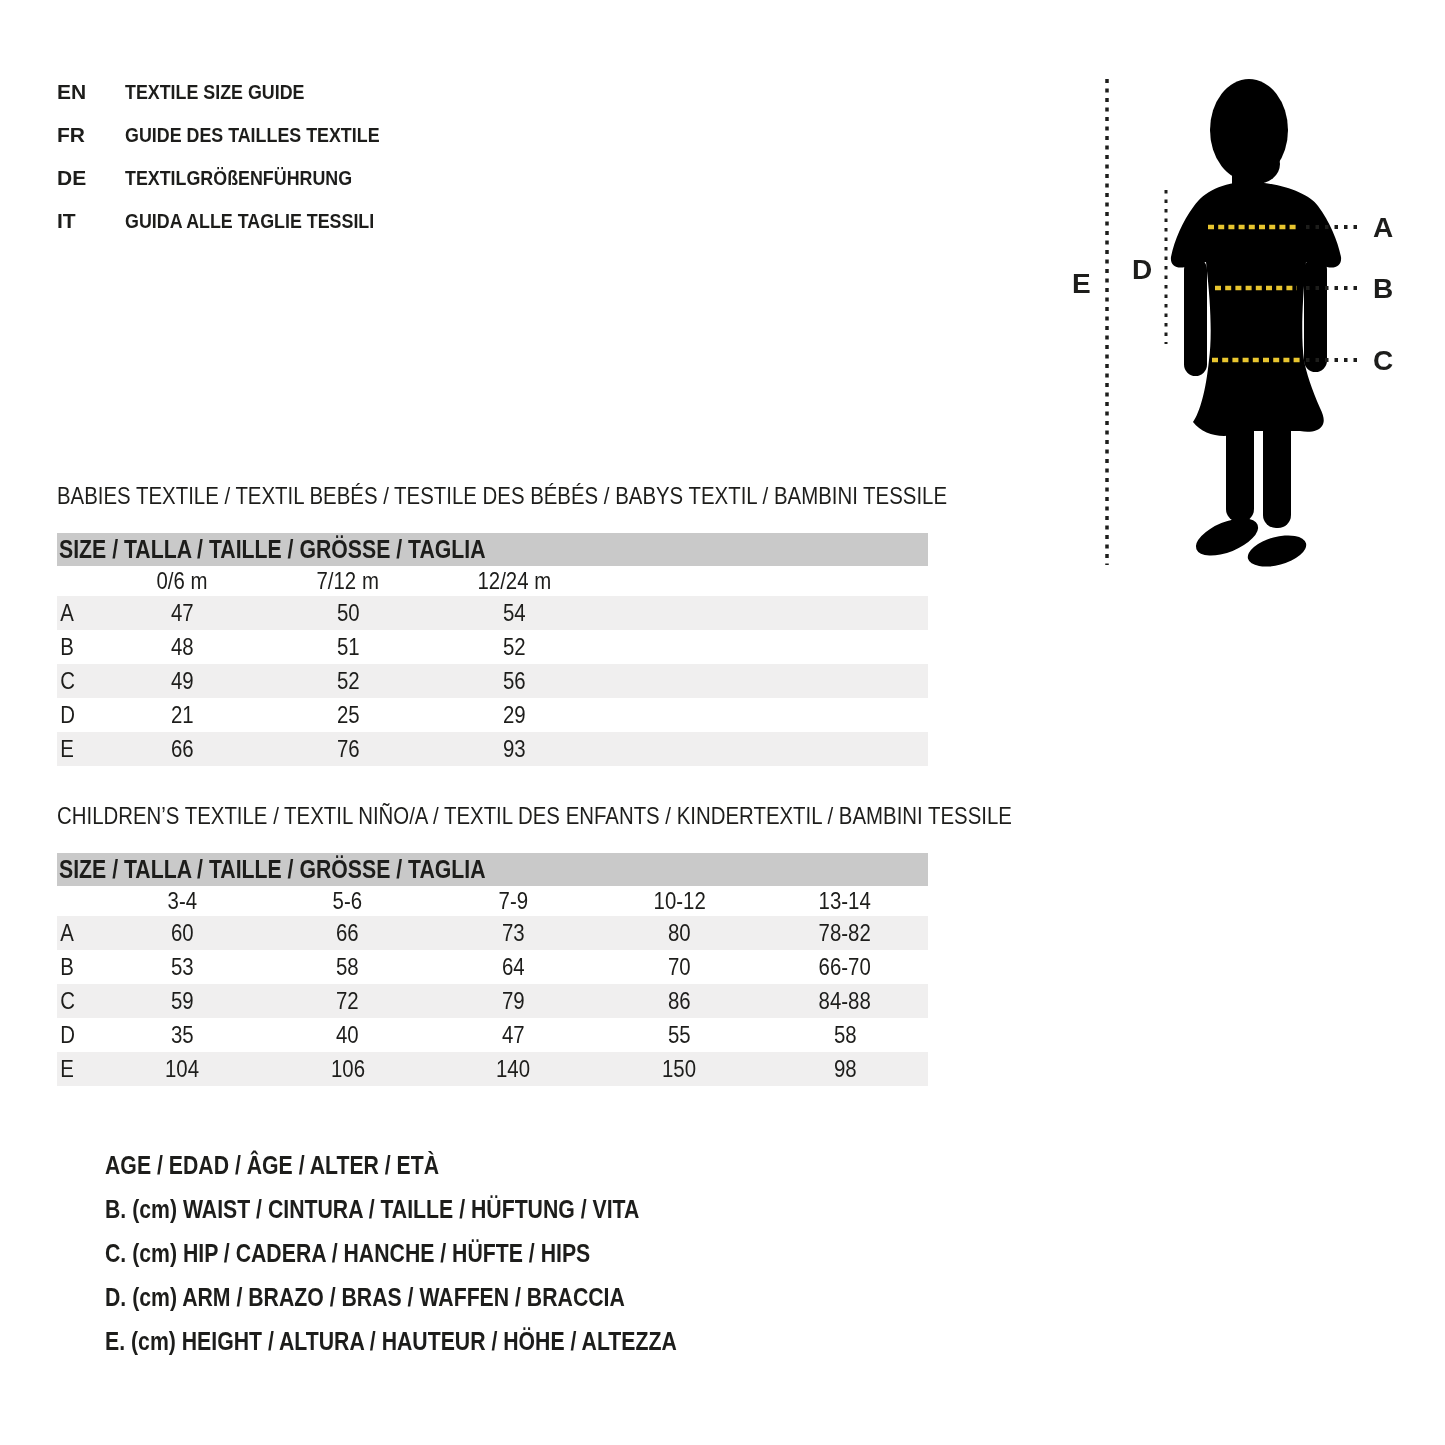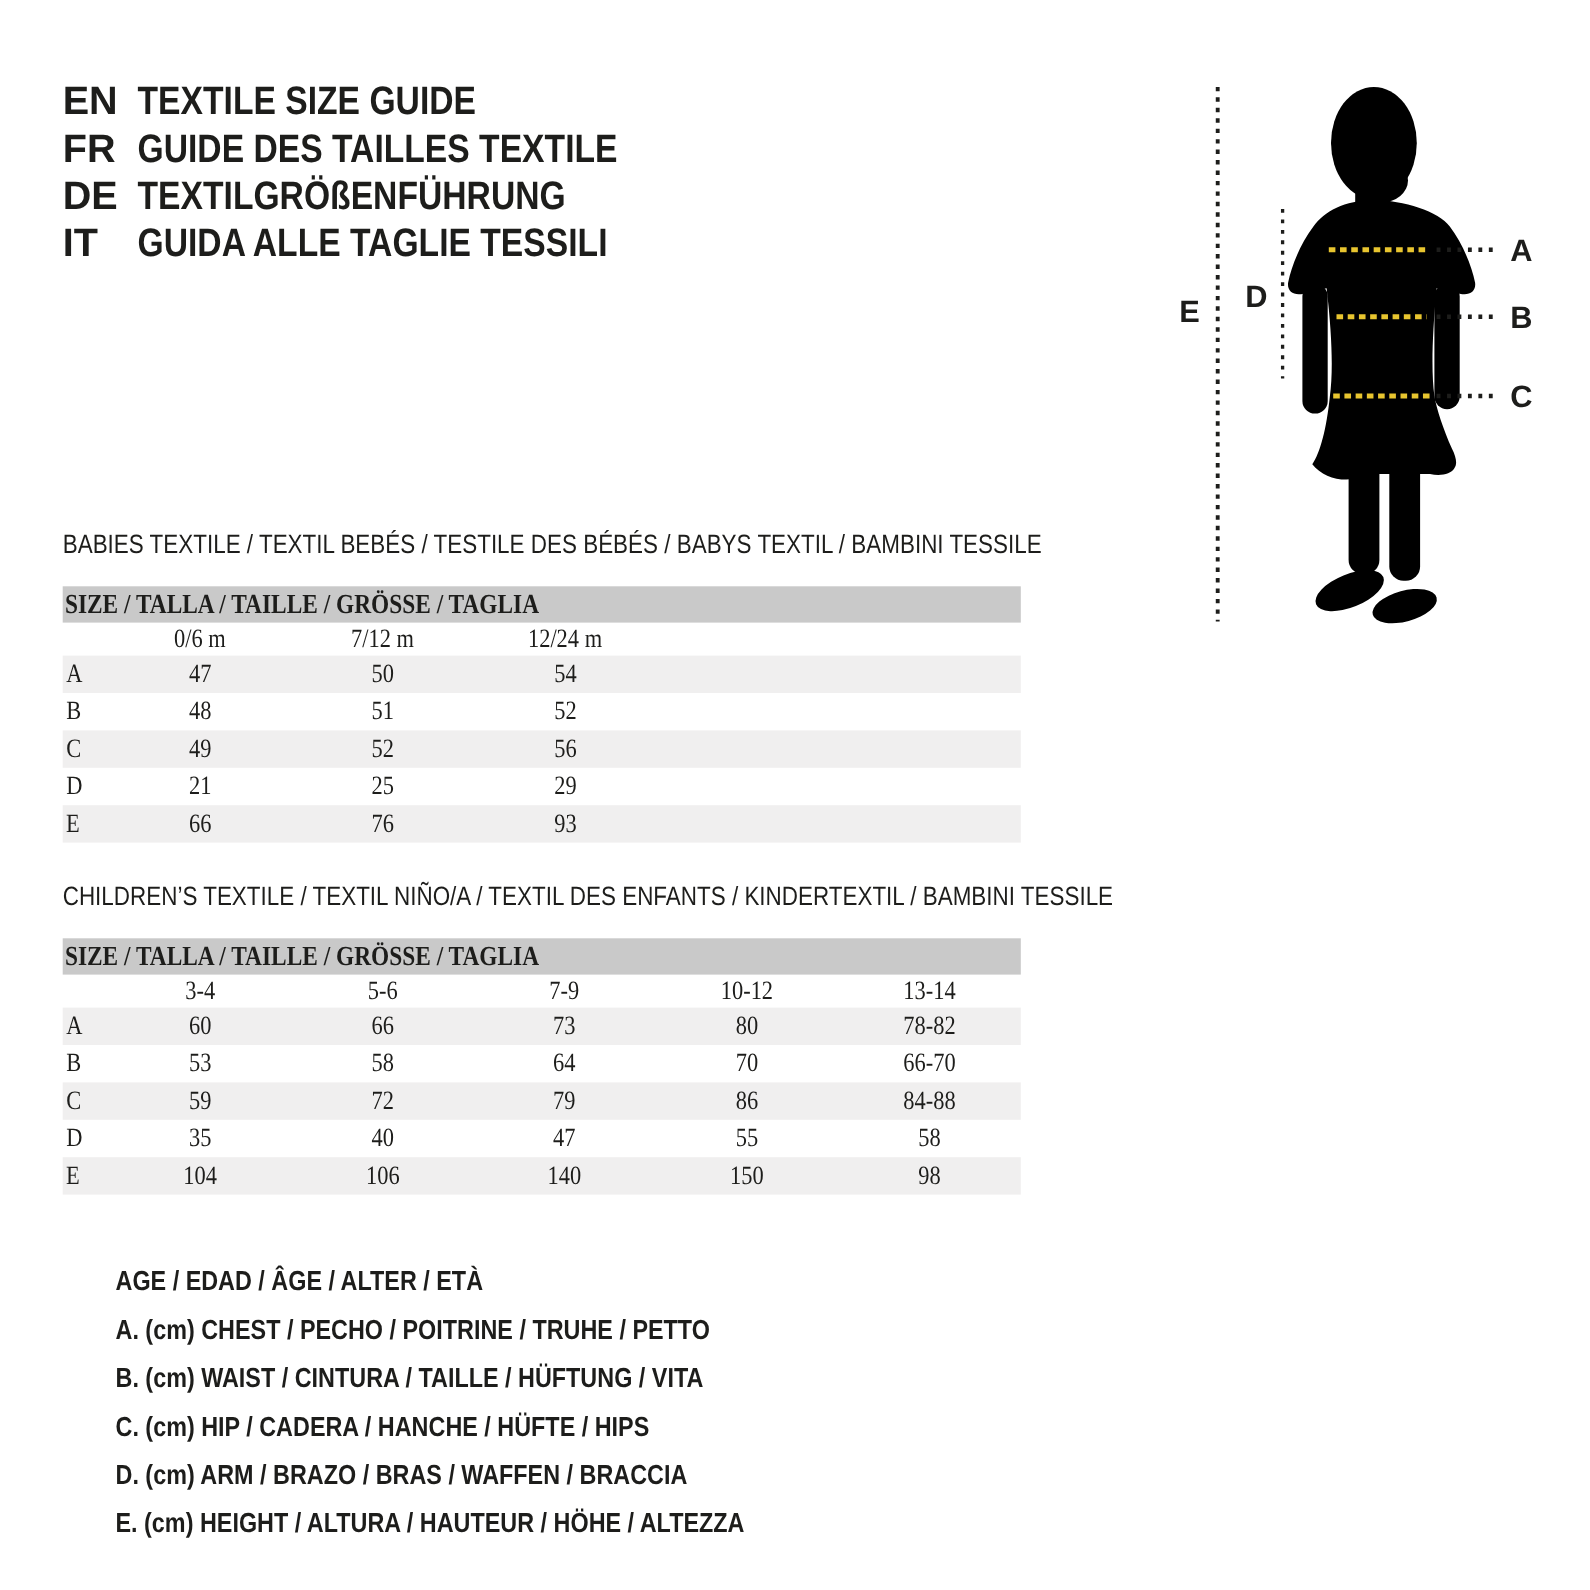--- a/index.html
+++ b/index.html
@@ -5,26 +5,26 @@
   html,body{margin:0;padding:0;}
   body{
     width:1445px;height:1445px;position:relative;background:#ffffff;
     font-family:"Liberation Sans",sans-serif;color:#1d1d1b;overflow:hidden;
   }
   .cond{display:inline-block;transform:scaleX(0.85);transform-origin:0 50%;white-space:nowrap;}
   .condc{display:inline-block;transform:scaleX(0.85);transform-origin:50% 50%;white-space:nowrap;}
 
   
   .lang-block{position:absolute;left:57px;top:70px;}
-  .lang-line{height:43px;display:flex;align-items:center;font-weight:700;font-size:36px;letter-spacing:0px;}
+  .lang-line{height:43px;display:flex;align-items:center;font-weight:700;font-size:21px;letter-spacing:0px;}
   .lang-code{width:68px;flex:0 0 68px;}
   
   .section-title{position:absolute;left:57px;font-weight:400;font-size:24px;}
   
-  .size-table{position:absolute;left:57px;width:871px;font-size:24px;font-family:Liberation Serif, serif;}
+  .size-table{position:absolute;left:57px;width:871px;font-size:24px;}
   .size-bar{height:33px;background:#c9c9c9;display:flex;align-items:center;padding-left:2px;font-weight:700;font-size:25px;box-sizing:border-box;}
   .grid-b{display:grid;grid-template-columns:42px 166px 166px 166px 1fr;}
   .grid-c{display:grid;grid-template-columns:42px 1fr 1fr 1fr 1fr 1fr;}
   .head-row{height:30px;align-items:center;}
   .t-row{height:34px;align-items:center;}
   .t-row.alt{background:#f0efef;}
   .cell{text-align:center;}
   .cell-label{text-align:left;padding-left:2px;}
   
   .legend-block{position:absolute;left:57px;top:1143px;margin-left:48px;}
@@ -215,23 +215,20 @@
     <div class="cell"><span class="condc">150</span></div>
     <div class="cell"><span class="condc">98</span></div>
   </div>
 </div>
 
 <div class="legend-block">
   <div class="legend-line">
       <span class="cond">AGE / EDAD / ÂGE / ALTER / ETÀ</span>
     </div>
   <div class="legend-line">
-      <span class="cond">A. (cm) CHEST / PECHO / POITRINE / TRUHE / PETTO</span>
-    </div>
-  <div class="legend-line">
       <span class="cond">B. (cm) WAIST / CINTURA / TAILLE / HÜFTUNG / VITA</span>
     </div>
   <div class="legend-line">
       <span class="cond">C. (cm) HIP / CADERA / HANCHE / HÜFTE / HIPS</span>
     </div>
   <div class="legend-line">
       <span class="cond">D. (cm) ARM / BRAZO / BRAS / WAFFEN / BRACCIA</span>
     </div>
   <div class="legend-line">
       <span class="cond">E. (cm) HEIGHT / ALTURA / HAUTEUR / HÖHE / ALTEZZA</span>

